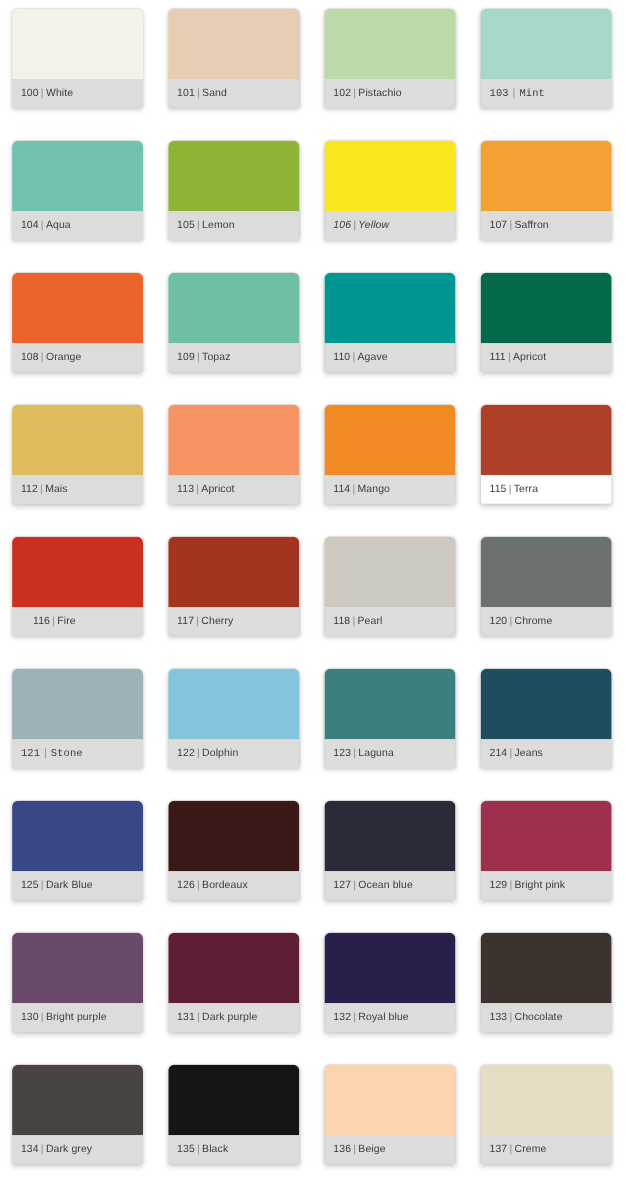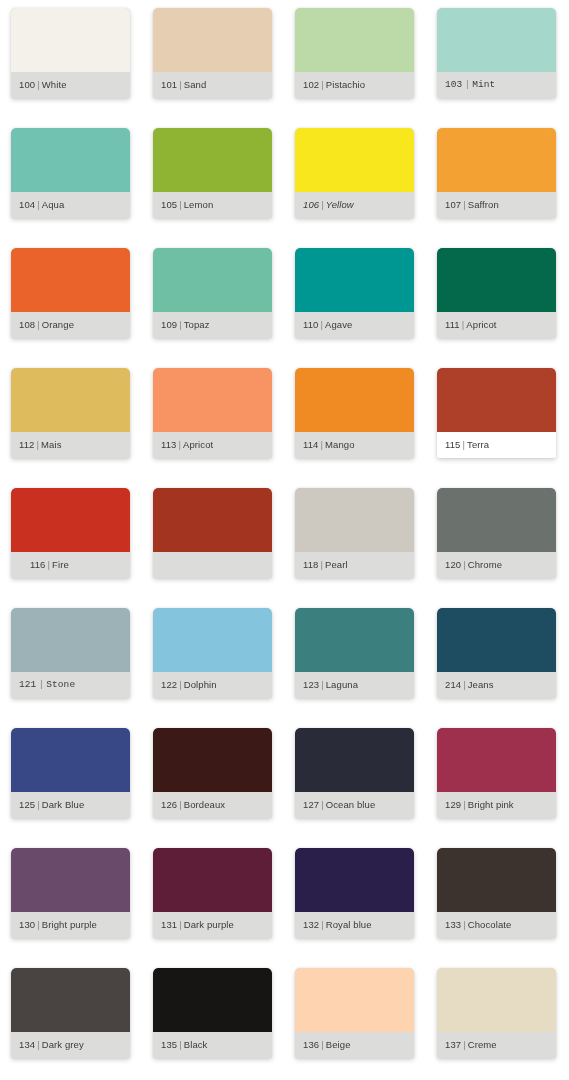--- a/index.html
+++ b/index.html
@@ -171,20 +171,23 @@
       </div>
     </div>
     <div class="swatch-card">
       <div class="swatch-color" style="background-color: rgb(201, 48, 31);"></div>
       <div class="swatch-label-strip" style="background-color: rgb(220, 220, 218);">
         <div class="swatch-label" style="color: rgb(59, 59, 59); padding-left: 19px;"><span class="swatch-code">116</span><span class="swatch-sep">|</span><span class="swatch-name">Fire</span></div>
       </div>
     </div>
     <div class="swatch-card">
       <div class="swatch-color" style="background-color: rgb(162, 52, 32);"></div>
+      <div class="swatch-label-strip" style="background-color: rgb(220, 220, 218);">
+        <div class="swatch-label" style="color: rgb(59, 59, 59);"><span class="swatch-code">117</span><span class="swatch-sep">|</span><span class="swatch-name">Cherry</span></div>
+      </div>
     </div>
     <div class="swatch-card">
       <div class="swatch-color" style="background-color: rgb(205, 200, 192);"></div>
       <div class="swatch-label-strip" style="background-color: rgb(220, 220, 218);">
         <div class="swatch-label" style="color: rgb(59, 59, 59);"><span class="swatch-code">118</span><span class="swatch-sep">|</span><span class="swatch-name">Pearl</span></div>
       </div>
     </div>
     <div class="swatch-card">
       <div class="swatch-color" style="background-color: rgb(107, 113, 109);"></div>
       <div class="swatch-label-strip" style="background-color: rgb(220, 220, 218);">

